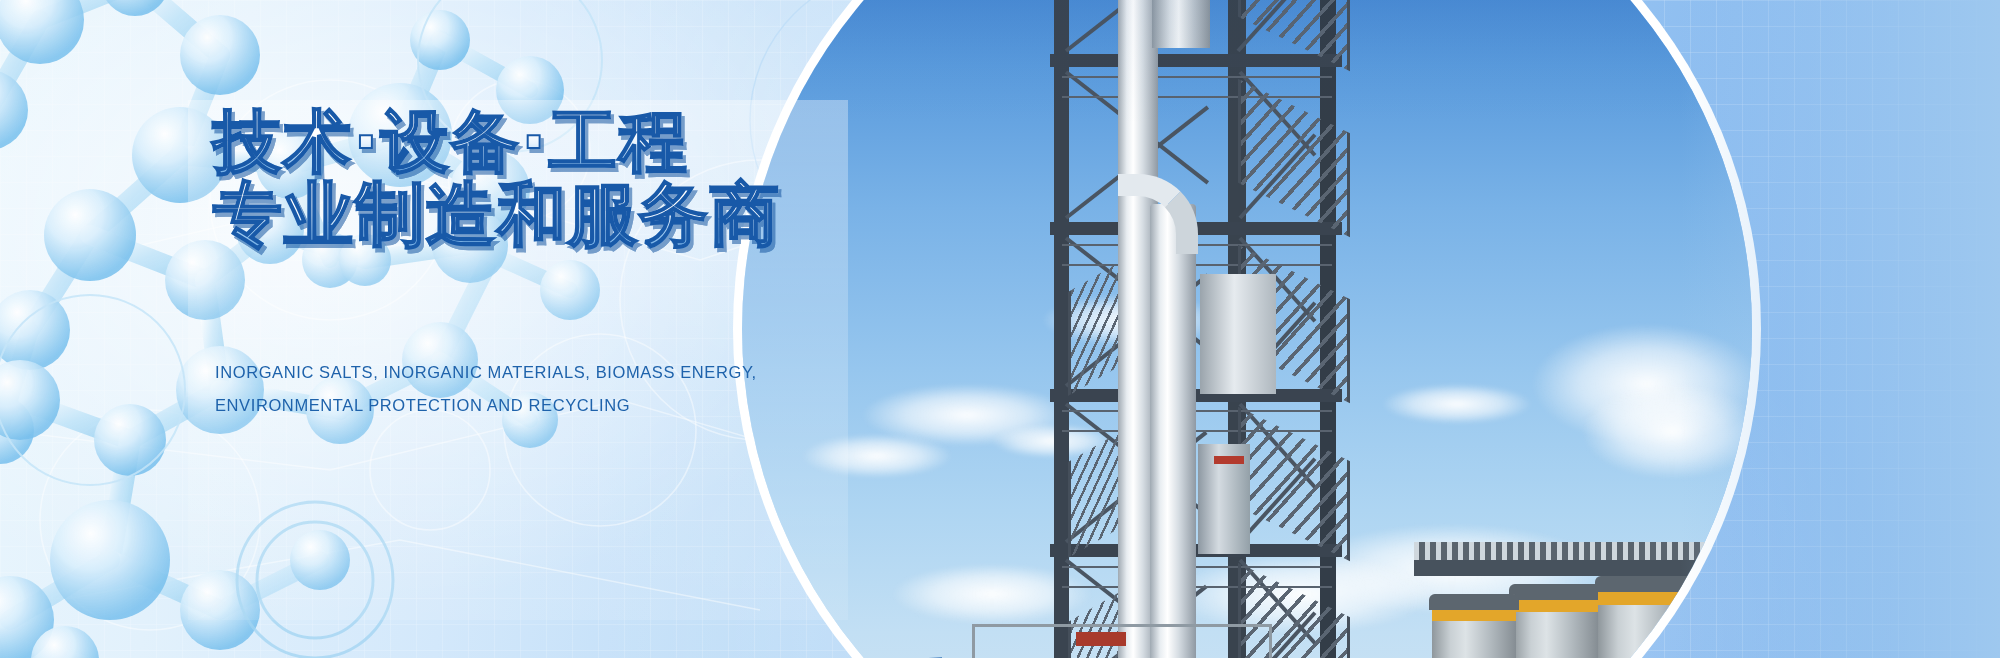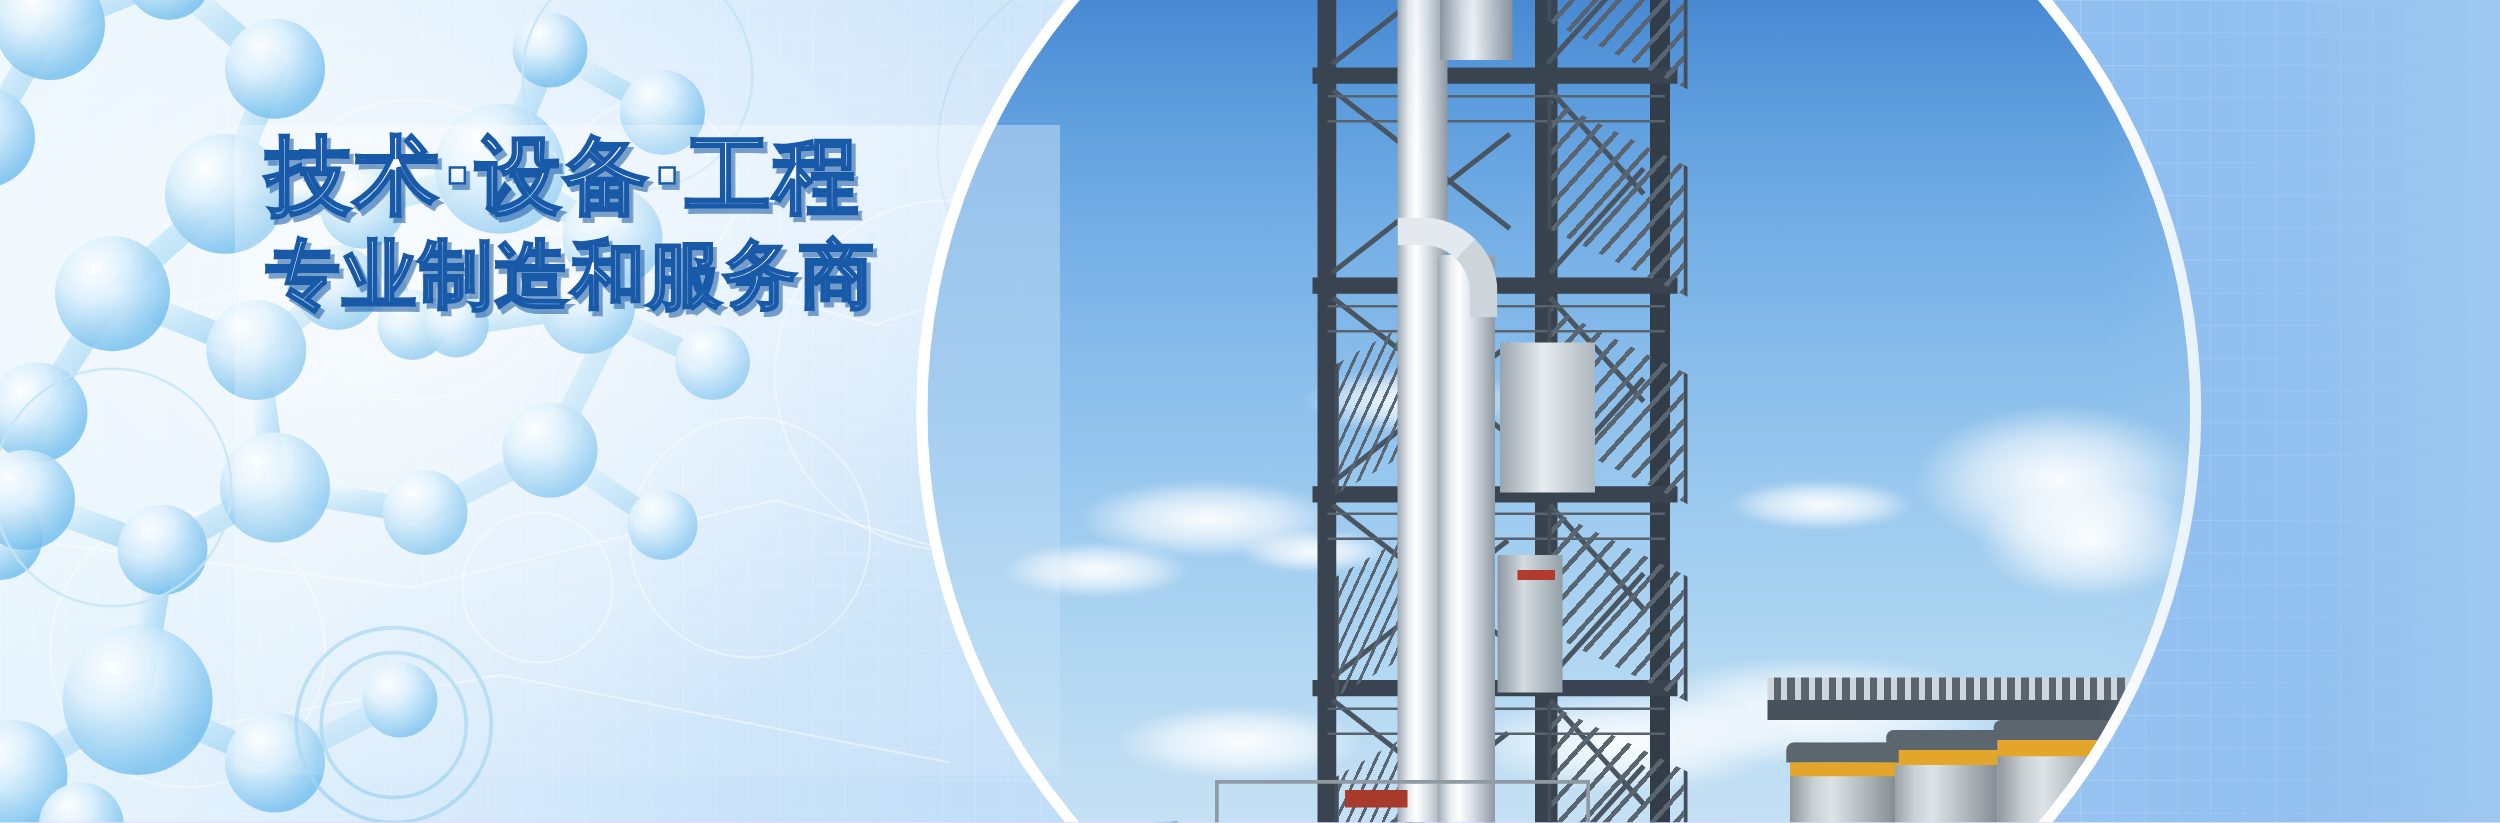--- a/index.html
+++ b/index.html
@@ -79,21 +79,21 @@
     background:linear-gradient(180deg,#ffffff 0%,#ffffff 38%,#e8f3fd 52%,#9cc8ef 78%,#6aa9e4 100%);
     -webkit-background-clip:text;
     background-clip:text;
     color:transparent;
     -webkit-text-stroke:2px #1859a8;
     paint-order:stroke fill;
     filter:drop-shadow(3px 4px 0 rgba(22,85,160,.55));
     white-space:nowrap;
   }
   .hl-1{ font-size:68px; }
-  .hl-2{ font-size:59px; margin-top:14px; }
+  .hl-2{ font-size:69px; margin-top:4px; }
 
   
   .sub-cn{
     position:absolute;
     left:215px; top:313px;
     font-size:25px;
     letter-spacing:1px;
     color:#1b63b4;
     white-space:nowrap;
     font-family:"DejaVu Sans","Liberation Sans",sans-serif;
@@ -440,14 +440,15 @@
   <div class="right-fade"></div>
 
   <div class="panel"></div>
 
   <div class="headline">
     <div class="hl-line hl-1">技术·设备·工程</div>
     <div class="hl-line hl-2">专业制造和服务商</div>
   </div>
 
 
+  <div class="sub-en">INORGANIC SALTS, INORGANIC MATERIALS, BIOMASS ENERGY, ENVIRONMENTAL PROTECTION AND RECYCLING</div>
 
 </div>
 
 </body></html>

